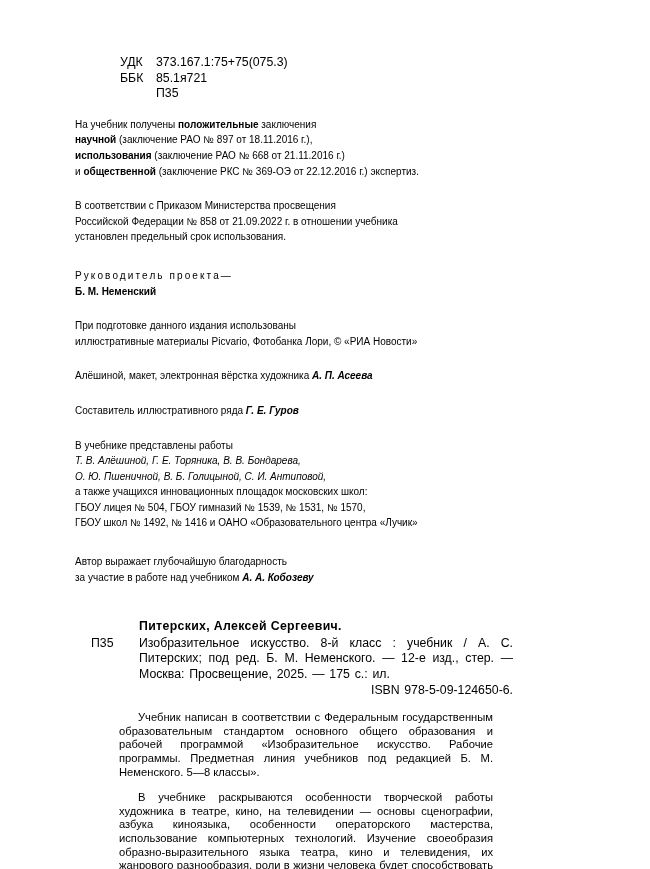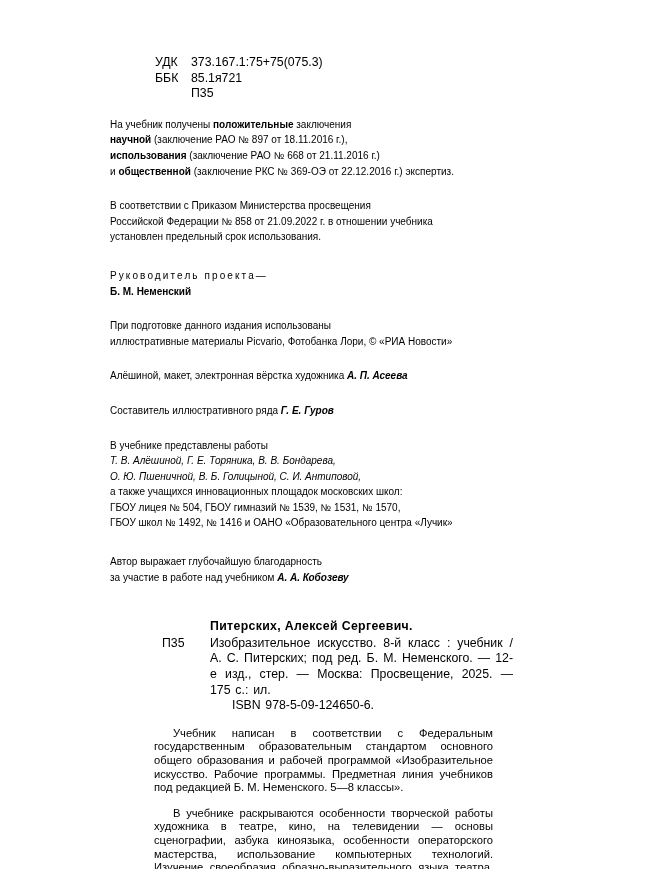--- a/index.html
+++ b/index.html
@@ -13,21 +13,21 @@
     font-family: "Liberation Sans", sans-serif;
     color: #000000;
     -webkit-font-smoothing: antialiased;
   }
 
   .page {
     position: relative;
     width: 588px;
     height: 869px;
     box-sizing: border-box;
-    padding: 55px 75px 0 110px;
+    padding: 55px 75px 0 75px;
   }
 
   
   .codes {
     font-size: 12.3px;
     line-height: 15.6px;
     margin-left: 45px;
   }
   .codes-row {
     display: flex;
@@ -57,21 +57,21 @@
 
   .spaced {
     letter-spacing: 2.1px;
     font-weight: normal;
   }
 
   
   .biblio {
     font-size: 12.3px;
     line-height: 15.6px;
-    margin-left: 52px;
+    margin-left: 16px;
   }
   .biblio-author {
     font-weight: bold;
     margin-left: 48px;
     letter-spacing: 0.35px;
   }
   .biblio-body {
     position: relative;
     margin-top: 1px;
   }
@@ -82,20 +82,21 @@
   }
   .biblio-text {
     margin-left: 48px;
     text-align: justify;
     word-spacing: 1.4px;
   }
   .biblio-isbn {
     margin-left: 48px;
     text-indent: 22px;
     word-spacing: 1.2px;
+    text-align: right;
   }
 
   
   .annotation {
     margin-left: 32px;
     margin-right: 8px;
     margin-top: 13px;
     font-size: 11.2px;
     line-height: 13.6px;
     text-align: justify;

